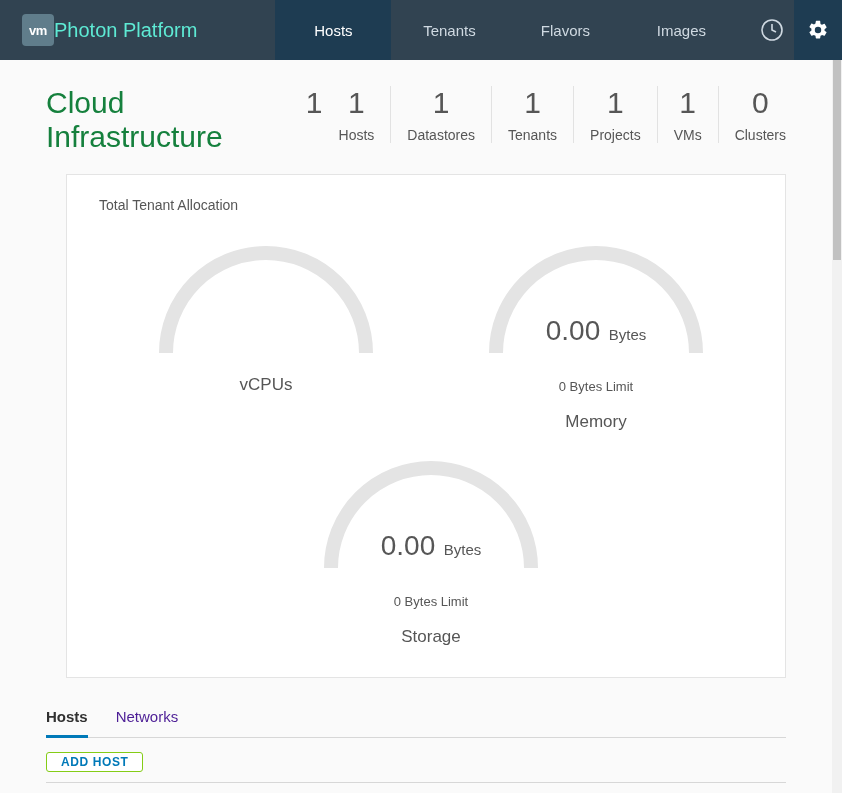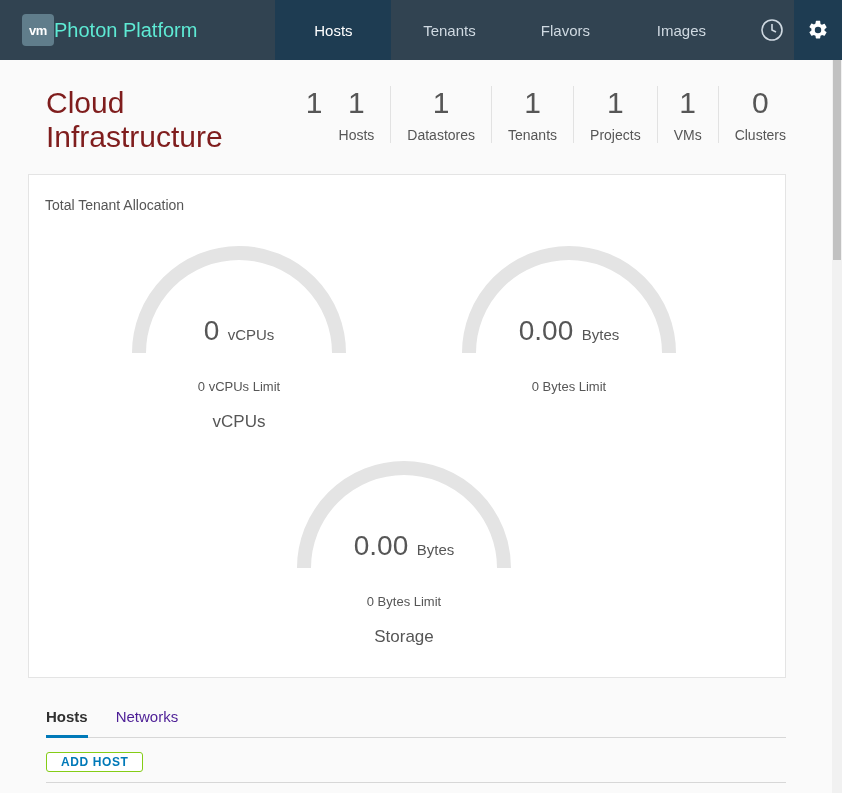--- a/index.html
+++ b/index.html
@@ -19,30 +19,30 @@
   .nav-settings { width: 48px; height: 60px; background: #1e3c52; display: flex; align-items: center; justify-content: center; cursor: pointer; }
 
   
   .viewport { position: absolute; top: 60px; left: 0; right: 10px; bottom: 0; overflow-y: auto; background: #fafafa; }
   .scrollbar-track { position: absolute; top: 60px; right: 0; width: 10px; bottom: 0; background: #f1f1f1; }
   .scrollbar-thumb { position: absolute; top: 0; left: 1px; width: 8px; height: 200px; background: #c1c1c1; border-radius: 0; }
 
   
   .headrow { display: flex; align-items: flex-start; padding: 26px 46px 12px 46px; }
   .page-title-wrap { display: flex; align-items: baseline; gap: 14px; flex: 1; }
-  .page-title { font-size: 30px; font-weight: 300; color: #7f1d1d; }
+  .page-title { font-size: 30px; font-weight: 300; color: #15803d; }
   .page-count { font-size: 30px; font-weight: 300; color: #565656; }
   .stats { display: flex; }
   .stat { text-align: center; padding: 0 16px; border-right: 1px solid #e2e2e2; }
   .stat:last-child { border-right: none; padding-right: 0; }
   .stat-val { font-size: 30px; font-weight: 300; color: #565656; line-height: 1.1; }
   .stat-lbl { font-size: 14px; color: #565656; margin-top: 8px; }
 
   
-  .card { margin: 8px 46px 0 28px; background: #fff; border: 1px solid #e4e4e4; padding: 22px 10px 30px 4px; }
+  .card { margin: 8px 46px 0 66px; background: #fff; border: 1px solid #e4e4e4; padding: 22px 10px 30px 20px; }
   .card-title { font-size: 14px; color: #565656; margin-left: 12px; margin-bottom: 4px; }
   .gauges { display: flex; flex-wrap: wrap; justify-content: center; }
   .gauge-block { width: 330px; text-align: center; margin-top: 6px; }
   .gauge { position: relative; width: 260px; height: 134px; margin: 0 auto; }
   .gauge svg { width: 260px; height: 134px; display: block; }
   .gauge-value { position: absolute; left: 0; right: 0; bottom: 10px; text-align: center; }
   .gauge-num { font-size: 28px; font-weight: 400; color: #565656; }
   .gauge-unit { font-size: 15px; color: #565656; margin-left: 4px; }
   .gauge-limit { font-size: 13px; color: #565656; margin-top: 22px; }
   .gauge-name { font-size: 17px; color: #565656; margin-top: 18px; }
@@ -128,40 +128,36 @@
 
   <div class="card">
     <div class="card-title">Total Tenant Allocation</div>
     <div class="gauges">
 
       <div class="gauge-block">
         <div class="gauge">
           <svg viewBox="0 0 260 134">
             <path d="M 30 130 A 100 100 0 0 1 230 130" fill="none" stroke="#e4e4e4" stroke-width="14" stroke-linecap="butt"></path>
           </svg>
-          <div class="gauge-value">
-            <span class="gauge-num">0</span>
-            <span class="gauge-unit">vCPUs</span>
-          </div>
         </div>
-        <div class="gauge-limit">0 vCPUs Limit</div>
         <div class="gauge-name">vCPUs</div>
       </div>
 
       <div class="gauge-block">
         <div class="gauge">
           <svg viewBox="0 0 260 134">
             <path d="M 30 130 A 100 100 0 0 1 230 130" fill="none" stroke="#e4e4e4" stroke-width="14" stroke-linecap="butt"></path>
           </svg>
           <div class="gauge-value">
             <span class="gauge-num">0.00</span>
             <span class="gauge-unit">Bytes</span>
           </div>
         </div>
         <div class="gauge-limit">0 Bytes Limit</div>
+        <div class="gauge-name">Memory</div>
       </div>
 
       <div class="gauge-block">
         <div class="gauge">
           <svg viewBox="0 0 260 134">
             <path d="M 30 130 A 100 100 0 0 1 230 130" fill="none" stroke="#e4e4e4" stroke-width="14" stroke-linecap="butt"></path>
           </svg>
           <div class="gauge-value">
             <span class="gauge-num">0.00</span>
             <span class="gauge-unit">Bytes</span>

